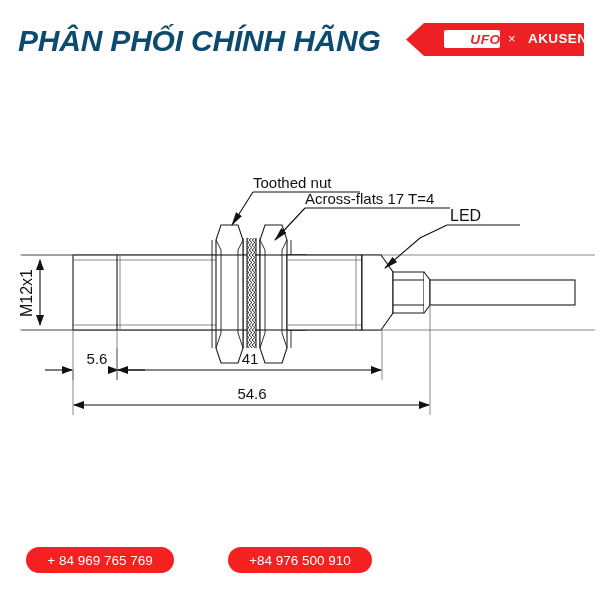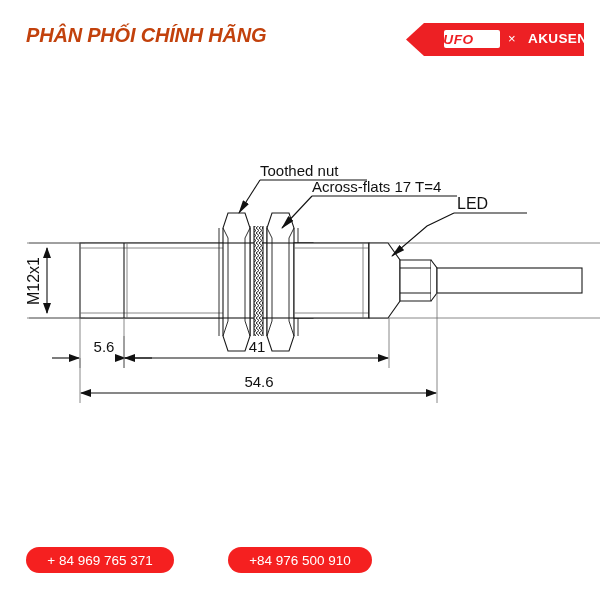--- a/index.html
+++ b/index.html
@@ -8,51 +8,51 @@
     background:#ffffff;
     font-family:"Liberation Sans", sans-serif;
     overflow:hidden;
     position:relative;
   }
   
   #header{
     position:absolute;left:0;top:0;width:600px;height:80px;
   }
   #page-title{
-    position:absolute;left:26px;top:24px;
-    font-size:20px;font-weight:bold;font-style:italic;
-    color:#c2410c;letter-spacing:-0.2px;white-space:nowrap;
+    position:absolute;left:18px;top:24px;
+    font-size:30px;font-weight:bold;font-style:italic;
+    color:#0c4a6e;letter-spacing:-0.2px;white-space:nowrap;
   }
   #brand-badge{
     position:absolute;left:406px;top:23px;width:178px;height:33px;
     background:#ed2024;
     clip-path:polygon(18px 0, 178px 0, 178px 33px, 18px 33px, 0 16.5px);
     display:flex;align-items:center;
   }
   #ufo-logo-mark{
     position:absolute;left:38px;top:7px;width:56px;height:18px;
     background:#ffffff;border-radius:2px;
-    display:flex;align-items:center;justify-content:flex-start;
+    display:flex;align-items:center;justify-content:flex-end;
   }
   #ufo-logo-text{
     font-size:13px;font-weight:bold;font-style:italic;
     color:#ed2024;letter-spacing:0.5px;line-height:1;
     transform:scaleX(1.05);
   }
   #badge-x{
     position:absolute;left:102px;top:9px;
     color:#ffffff;font-size:13px;line-height:14px;font-weight:400;
   }
   #partner-name{
     position:absolute;left:122px;top:8px;
     color:#ffffff;font-size:13.5px;font-weight:600;letter-spacing:0.4px;
     white-space:nowrap;
   }
   
-  #drawing{position:absolute;left:0;top:68px;width:579px;height:450px;margin-left:7px;}
+  #drawing{position:absolute;left:0;top:80px;width:579px;height:450px;}
   #drawing svg{display:block;}
   
   #footer{
     position:absolute;left:0;top:535px;width:600px;height:65px;
   }
   .contact-pill{
     position:absolute;top:12px;height:26px;
     background:#f52020;border-radius:13px;
     display:flex;align-items:center;justify-content:center;
     color:#ffffff;font-size:13.5px;white-space:nowrap;
@@ -213,15 +213,15 @@
     <text x="250" y="284" font-size="15" text-anchor="middle">41</text>
 
     <text x="252" y="319" font-size="15" text-anchor="middle">54.6</text>
 
   </g>
 
 </svg>
 </div>
 
 <div id="footer">
-  <div id="contact-pill-0" class="contact-pill">+ 84 969 765 371</div>
+  <div id="contact-pill-0" class="contact-pill">+ 84 969 765 769</div>
   <div id="contact-pill-1" class="contact-pill">+84 976 500 910</div>
 </div>
 
 </body></html>

